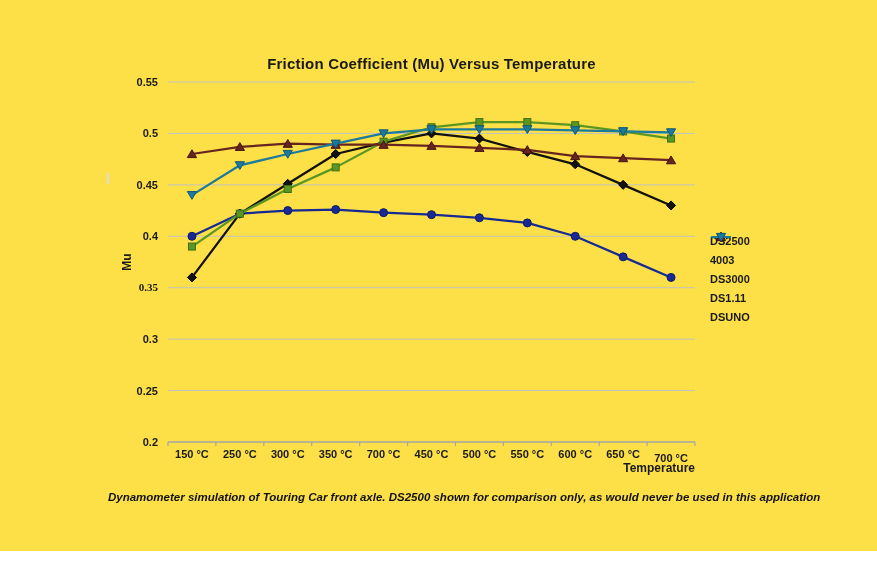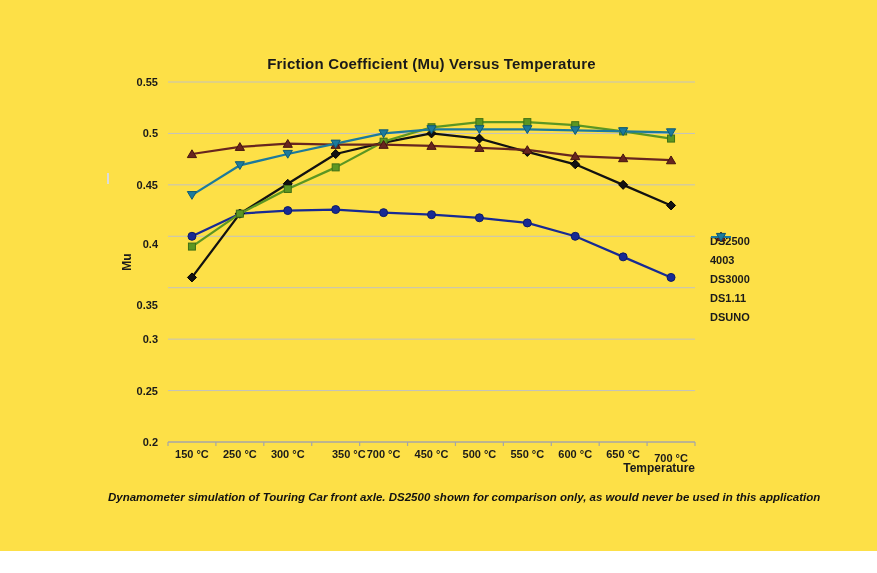--- a/index.html
+++ b/index.html
@@ -138,31 +138,31 @@
         <path fill="#1C7A9C" stroke="#0F5A75" stroke-width="1" d="M 570.6272727272727 126.74285714285719 L 579.8272727272728 126.74285714285719 L 575.2272727272727 134.54285714285717 Z"></path>
         <path fill="#1C7A9C" stroke="#0F5A75" stroke-width="1" d="M 618.5363636363636 127.77142857142863 L 627.7363636363636 127.77142857142863 L 623.1363636363636 135.5714285714286 Z"></path>
         <path fill="#1C7A9C" stroke="#0F5A75" stroke-width="1" d="M 666.4454545454545 128.80000000000004 L 675.6454545454545 128.80000000000004 L 671.0454545454545 136.60000000000002 Z"></path>
       </g>
     </svg>
 
   <div id="y-ticks">
       <div class="y-tick" style="left: 108px; top: 76px;">0.55</div>
       <div class="y-tick" style="left: 108px; top: 127.429px;">0.5</div>
       <div class="y-tick" style="left: 108px; top: 178.857px;">0.45</div>
-      <div class="y-tick" style="left: 108px; top: 230.286px; margin-top: 8px;">0.4</div>
-      <div class="y-tick" style="left: 108px; top: 299px;">0.35</div>
+      <div class="y-tick" style="left: 108px; top: 230.286px;">0.4</div>
+      <div class="y-tick" style="left: 108px; top: 281px; font-family: Liberation Serif, serif;">0.35</div>
       <div class="y-tick" style="left: 108px; top: 333.143px;">0.3</div>
       <div class="y-tick" style="left: 108px; top: 384.571px;">0.25</div>
       <div class="y-tick" style="left: 108px; top: 436px;">0.2</div>
     </div>
   <div id="x-ticks">
       <div class="x-tick" style="left: 161.955px; top: 448px;">150 °C</div>
       <div class="x-tick" style="left: 209.864px; top: 448px;">250 °C</div>
       <div class="x-tick" style="left: 257.773px; top: 448px;">300 °C</div>
-      <div class="x-tick" style="left: 305.682px; top: 448px; text-align: right;">350 °C</div>
+      <div class="x-tick" style="left: 305.682px; top: 448px;">350 °C</div>
       <div class="x-tick" style="left: 353.591px; top: 448px;">700 °C</div>
       <div class="x-tick" style="left: 401.5px; top: 448px;">450 °C</div>
       <div class="x-tick" style="left: 449.409px; top: 448px;">500 °C</div>
       <div class="x-tick" style="left: 497.318px; top: 448px;">550 °C</div>
       <div class="x-tick" style="left: 545.227px; top: 448px;">600 °C</div>
       <div class="x-tick" style="left: 593.136px; top: 448px;">650 °C</div>
       <div class="x-tick" style="left: 641.045px; top: 452px;">700 °C</div>
     </div>
 
   <div class="y-axis-title">Mu</div>

